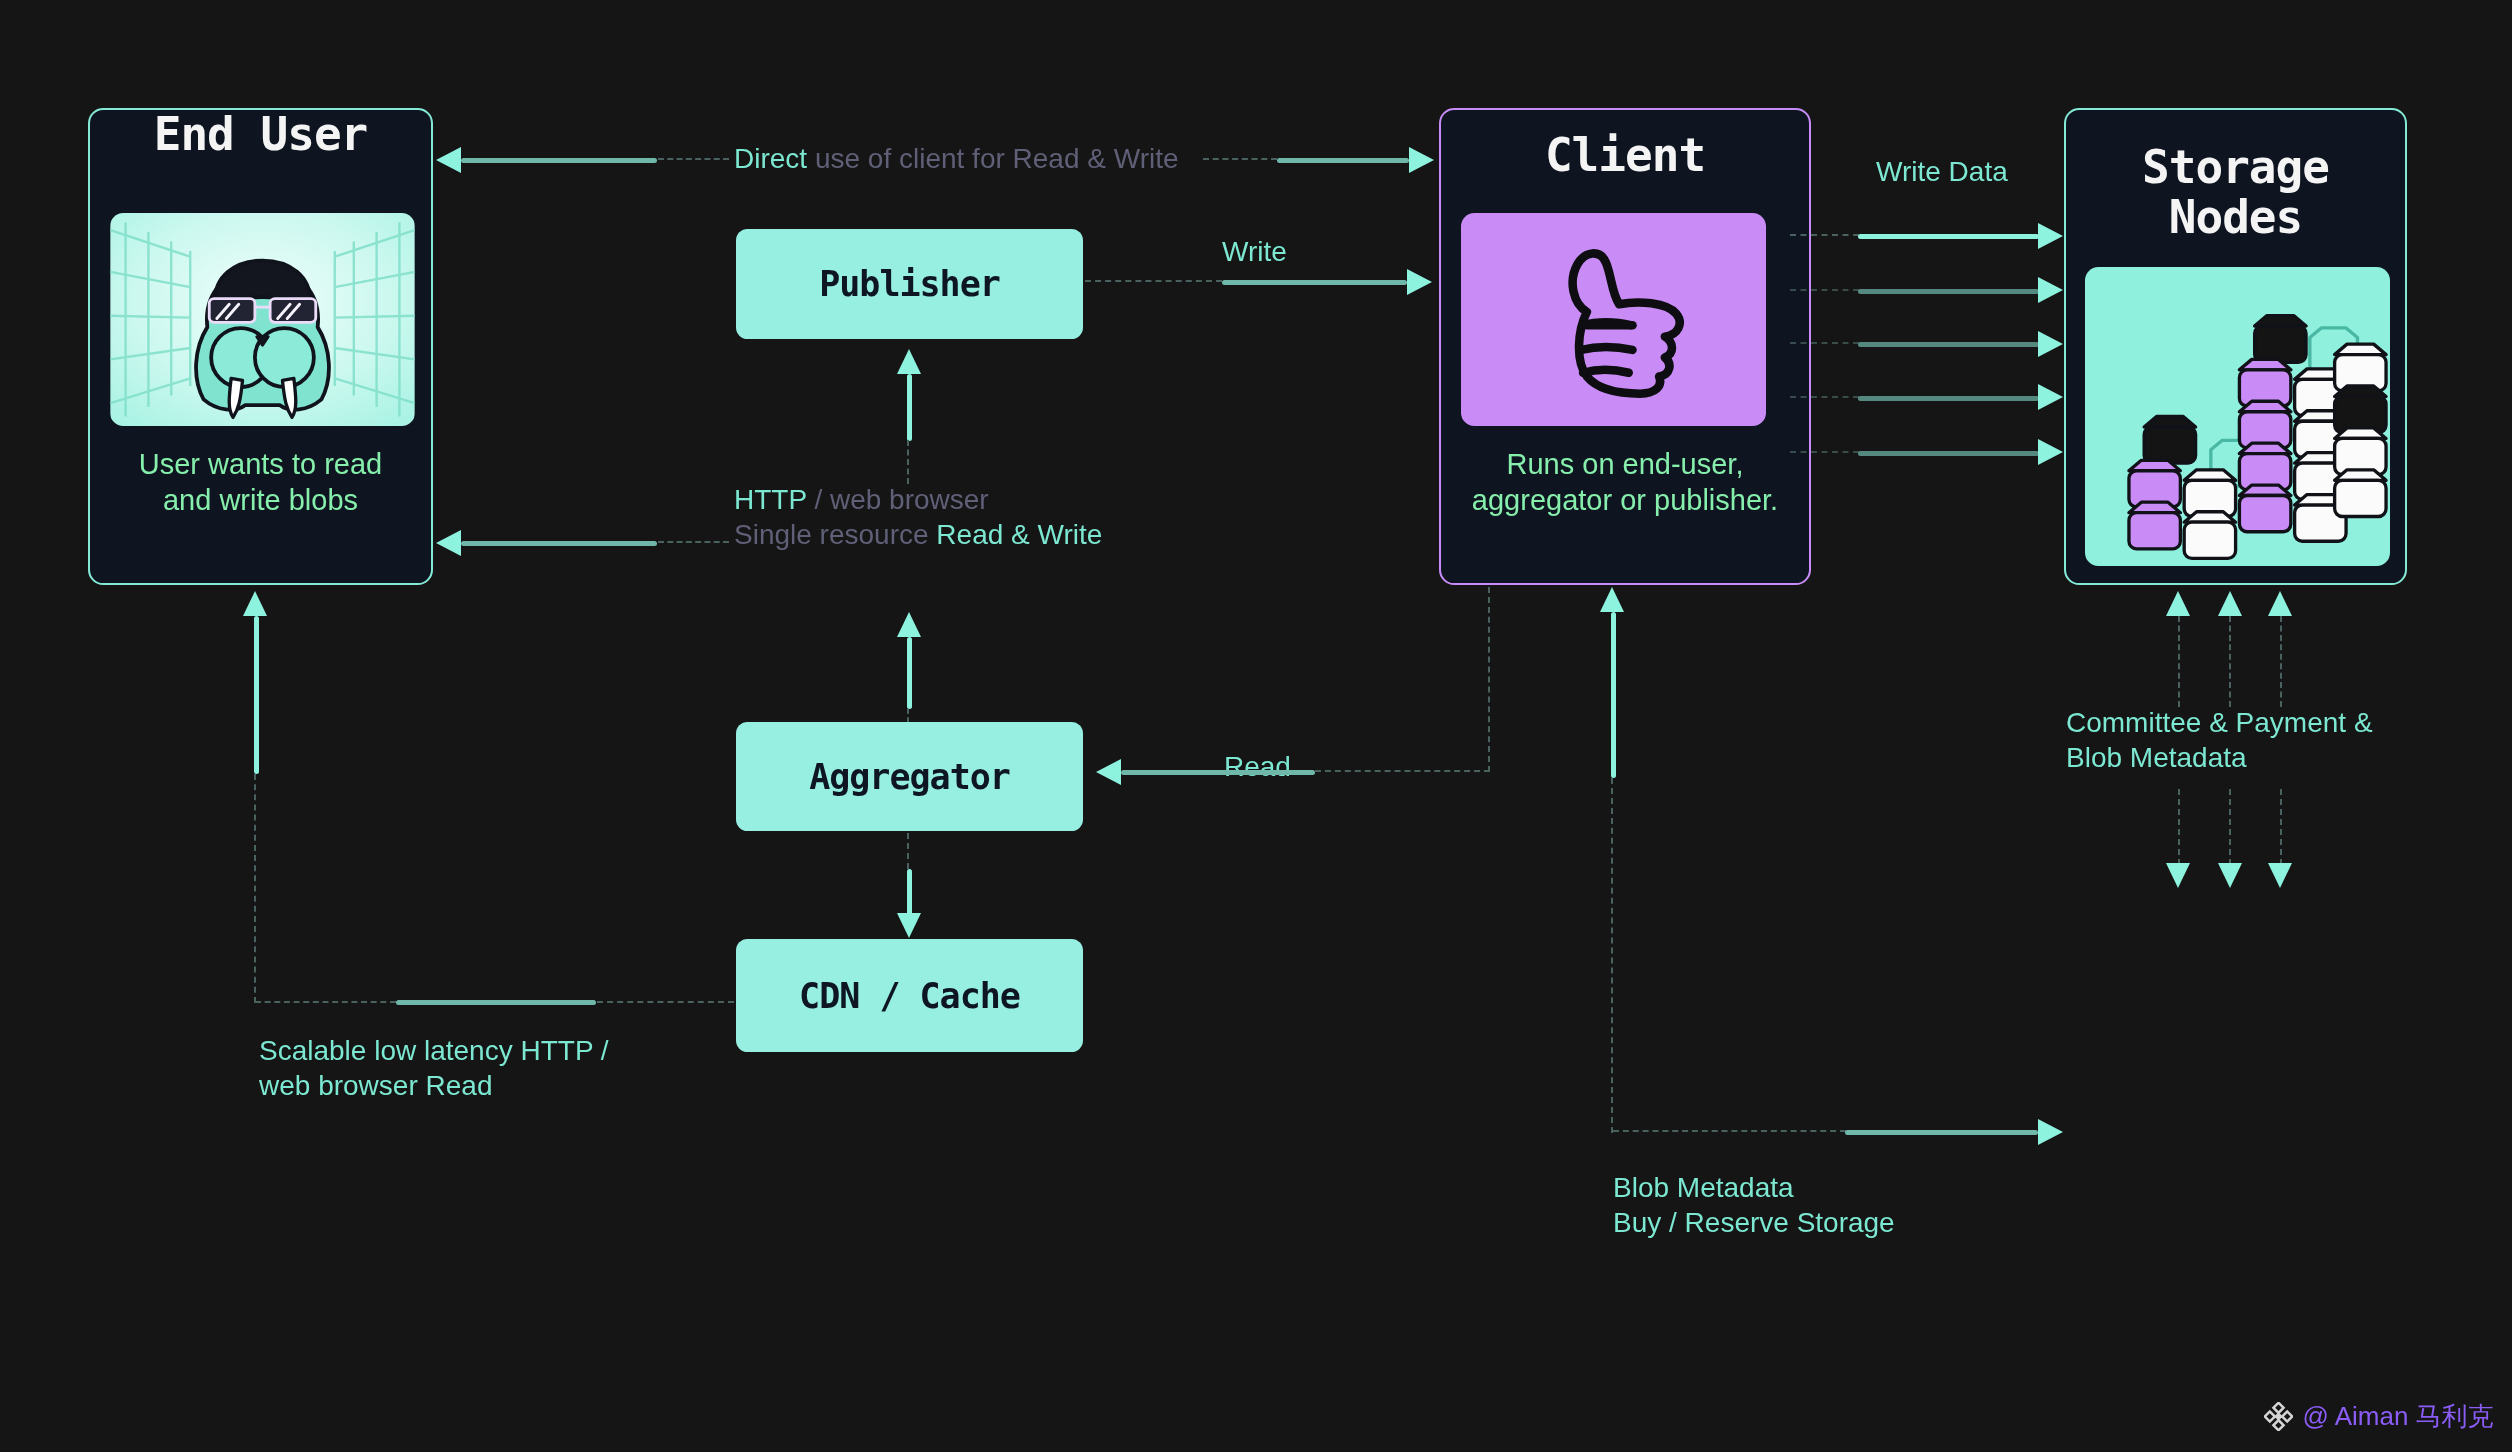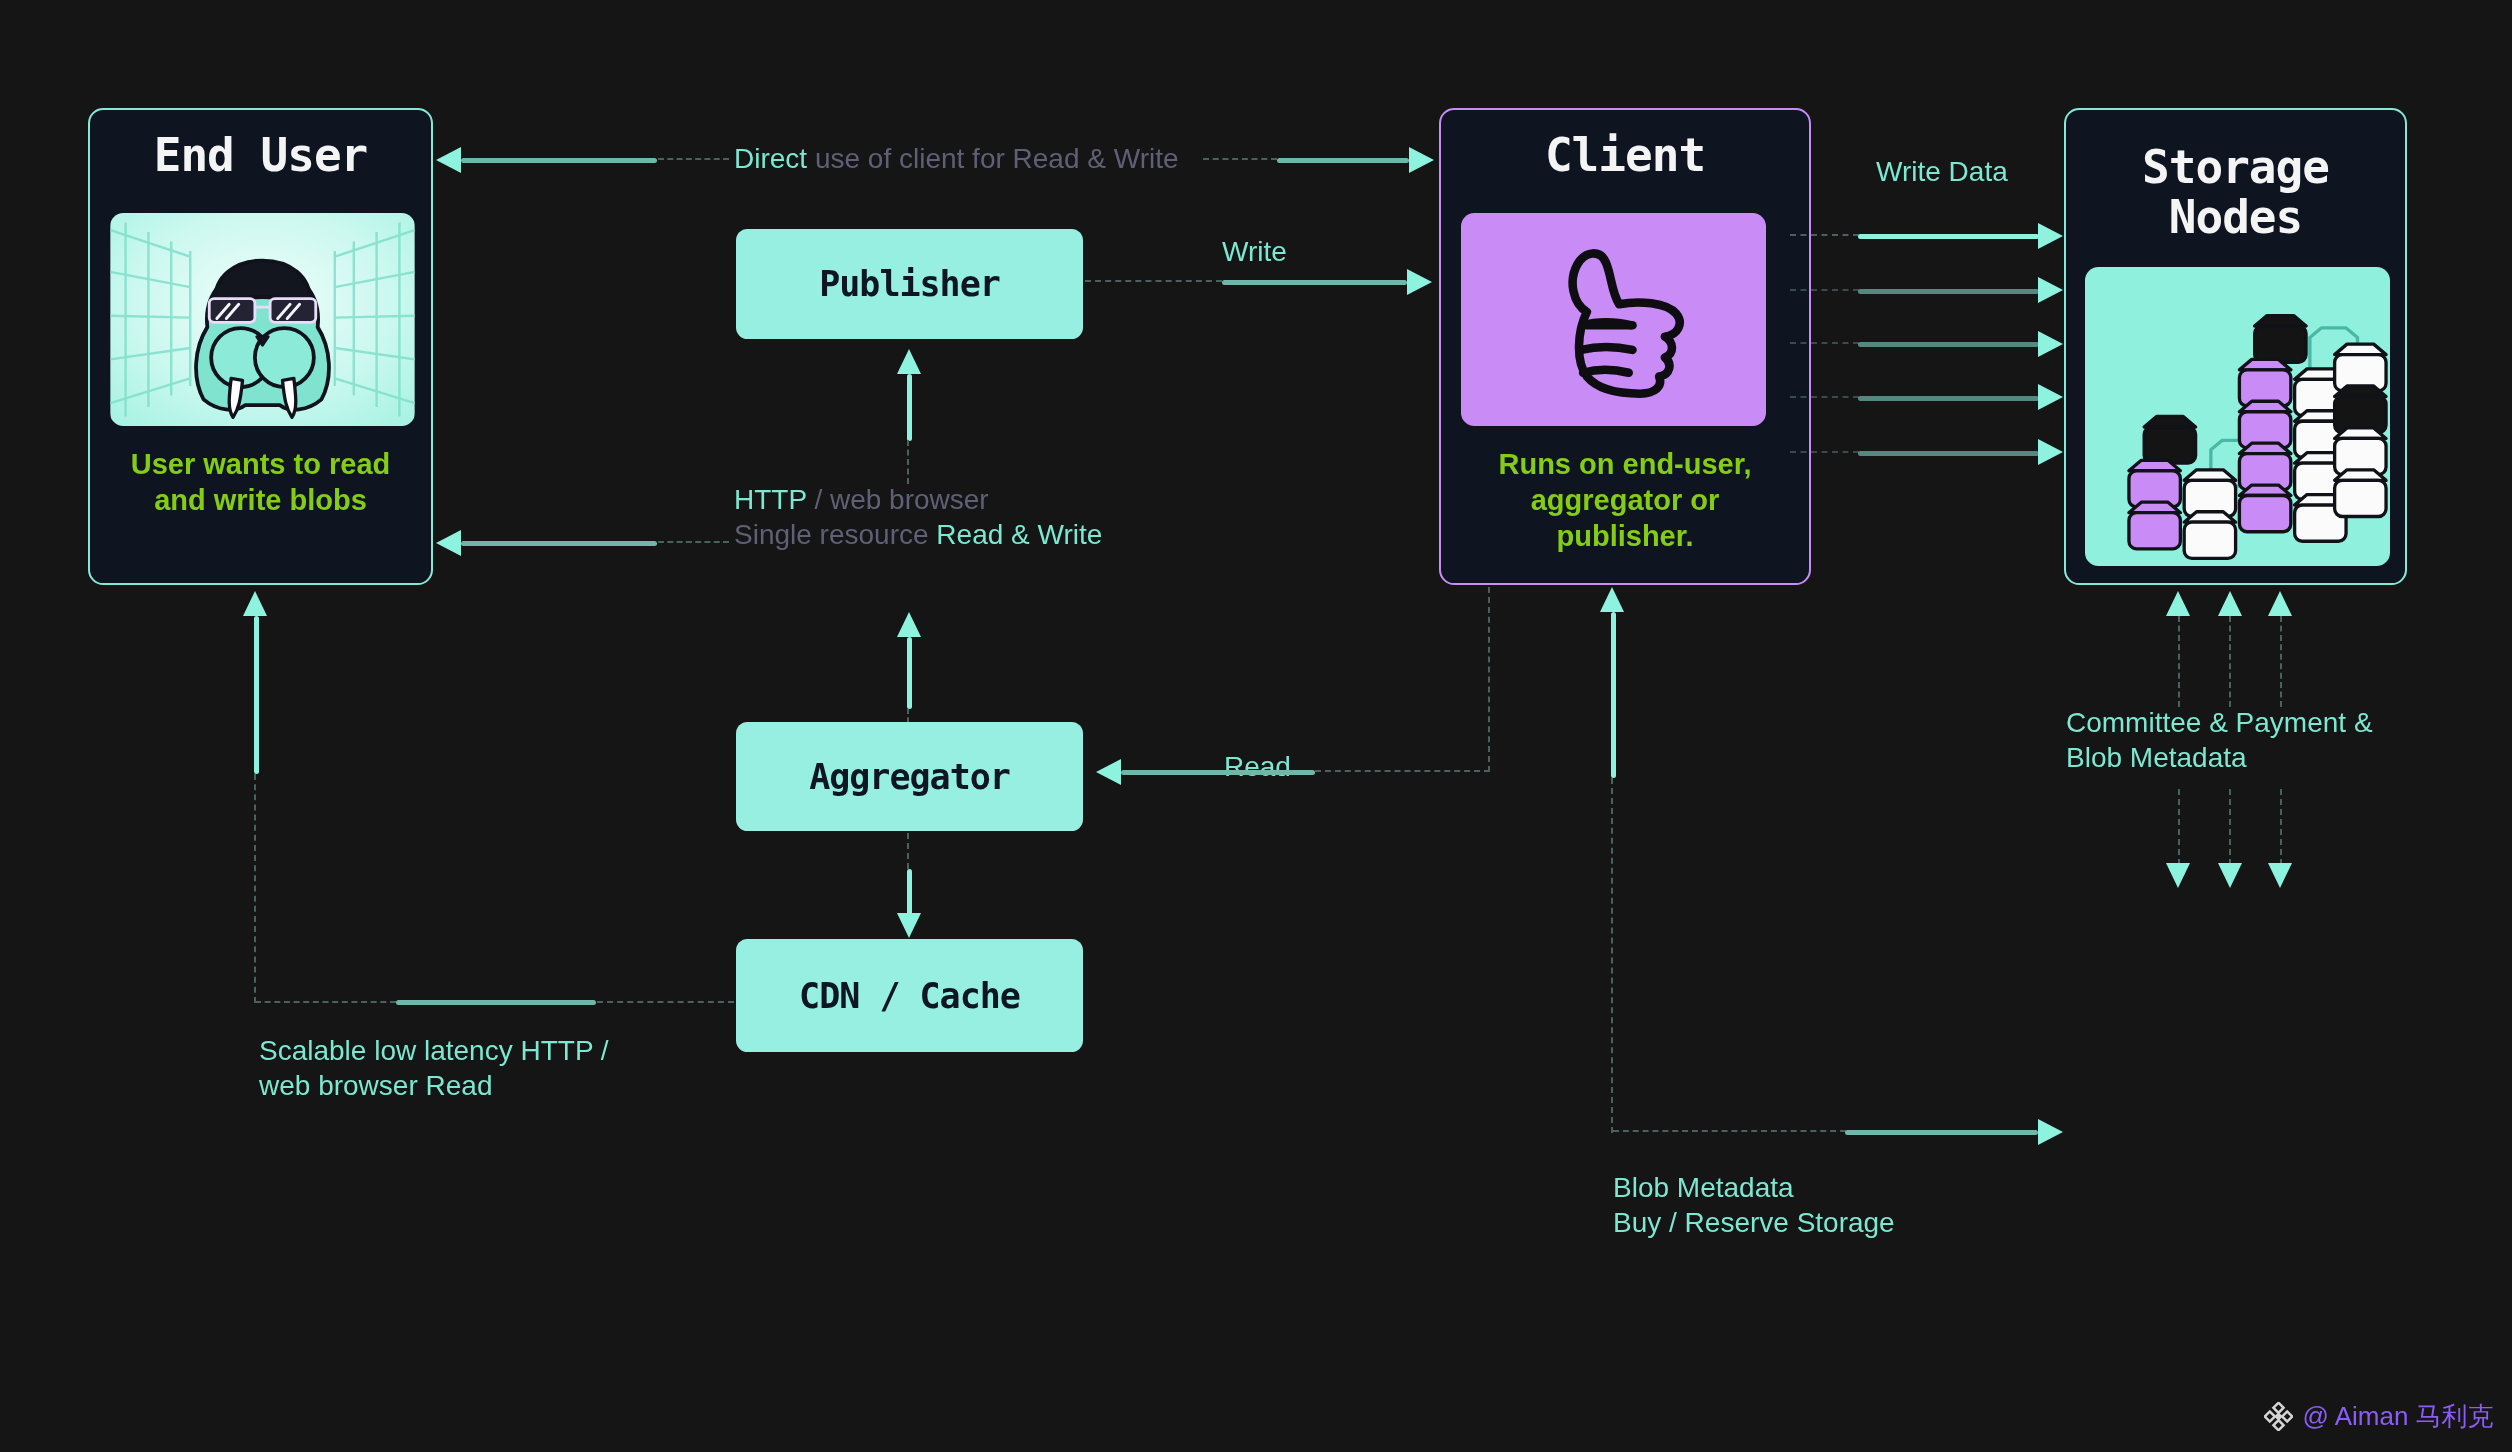--- a/index.html
+++ b/index.html
@@ -6,21 +6,21 @@
   .canvas{position:relative;width:2512px;height:1452px;background:#151515;overflow:hidden;
           font-family:"Liberation Sans",sans-serif;}
   
   .node{position:absolute;background:#0E1420;border:2.9px solid #85EAD5;border-radius:15.2px;box-sizing:border-box;}
   .node.purple{border-color:#C78CF7;}
   .node-title{font-family:"DejaVu Sans Mono",monospace;font-weight:700;color:#F4F4F4;
               text-align:center;font-size:46px;line-height:1.08;letter-spacing:-1px;}
   .node-img{position:absolute;border-radius:13.3px;overflow:hidden;}
   .node-img svg{display:block;}
   .node-caption{position:absolute;left:0;width:100%;box-sizing:border-box;padding:0 21px;
-                text-align:center;font-weight:700;color:#84cc16;font-size:29px;line-height:1.24;}
+                text-align:center;font-weight:400;color:#86efac;font-size:29px;line-height:1.24;}
   
   .pill{position:absolute;background:#97EFE2;border-radius:11.4px;display:flex;align-items:center;
         justify-content:center;font-family:"DejaVu Sans Mono",monospace;font-weight:700;
         font-size:35px;color:#0E1624;letter-spacing:-1px;}
   
   .lbl{position:absolute;font-size:28px;line-height:35px;color:#7CE8D2;white-space:nowrap;}
   .muted{color:#5F5F77;}
   
   .hd{position:absolute;border-top:2.9px dashed #49625F;}
   .vd{position:absolute;border-left:2.9px dashed #49625F;}
@@ -36,21 +36,21 @@
   
   .watermark{position:absolute;left:2264px;top:1399px;display:flex;align-items:center;gap:9.5px;
              color:#8b5cf6;font-size:26px;}
 </style>
 </head>
 <body>
 
 <div class="canvas">
 
   <div class="node" style="left:88px;top:108px;width:345px;height:477px;">
-    <div class="node-title" style="padding-top:21px;">End User</div>
+    <div class="node-title" style="">End User</div>
     <div class="node-img" style="left:20px;top:103px;width:305px;height:213px;">
       <svg viewBox="0 0 320 224" width="305" height="213">
         <defs>
           <radialGradient id="gridbg" cx="50%" cy="42%" r="78%">
             <stop offset="0%" stop-color="#EFFEFA"></stop>
               <stop offset="55%" stop-color="#CBF8EF"></stop>
               <stop offset="100%" stop-color="#A3F2E2"></stop>
           </radialGradient>
         </defs>
         <rect width="320" height="224" fill="url(#gridbg)"></rect>

